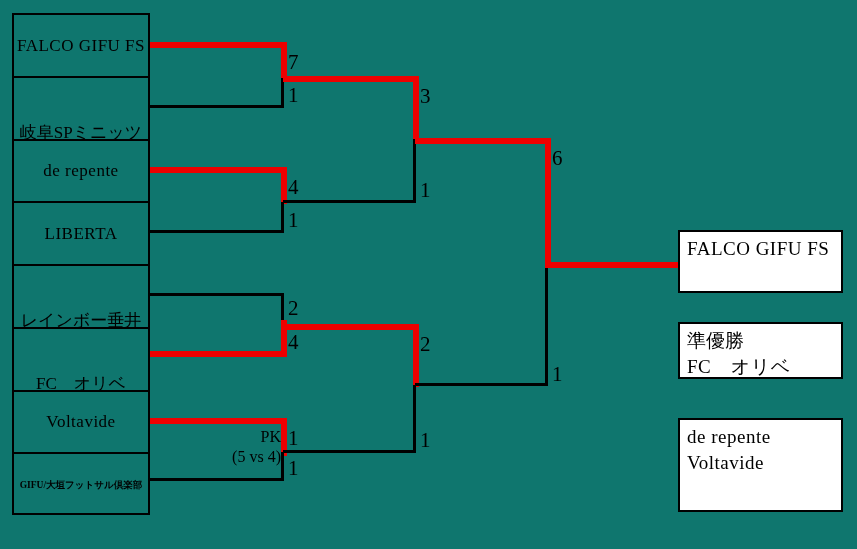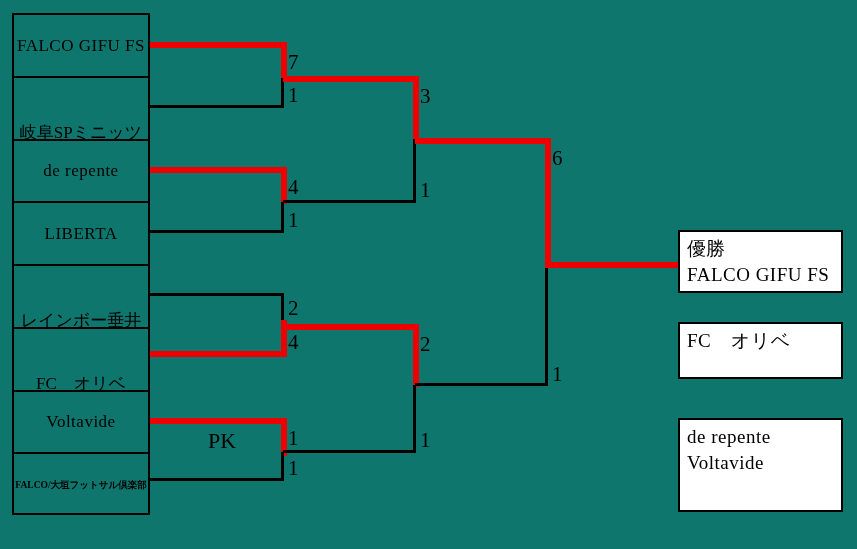--- a/index.html
+++ b/index.html
@@ -74,22 +74,22 @@
     position: absolute;
     font-size: 21px;
     line-height: 1;
     color: #000000;
     font-family: "Liberation Serif", "DejaVu Serif", serif;
   }
 
   
   .pk-note {
     position: absolute;
-    text-align: center;
-    font-size: 22px;
+    text-align: right;
+    font-size: 16px;
     line-height: 1.25;
     white-space: nowrap;
   }
 
   
   .result-box {
     position: absolute;
     left: 678px;
     width: 165px;
     border: 2px solid #000000;
@@ -130,21 +130,21 @@
     <div class="team-row">
       <span class="team-label jp">レインボー垂井</span>
     </div>
     <div class="team-row">
       <span class="team-label jp">FC　オリベ</span>
     </div>
     <div class="team-row">
       <span class="team-label en">Voltavide</span>
     </div>
     <div class="team-row">
-      <span class="team-label tiny">FALCO/大垣フットサル倶楽部</span>
+      <span class="team-label tiny">GIFU/大垣フットサル倶楽部</span>
     </div>
   </div>
 
   <div class="ln red" style="left:150px; top:42px; width:137px; height:6px;"></div>
   <div class="ln" style="left:150px; top:105px; width:133px; height:3px;"></div>
   <div class="ln red" style="left:281px; top:42px; width:6px; height:39px;"></div>
   <div class="ln" style="left:281px; top:78px; width:3px; height:30px;"></div>
 
   <div class="ln red" style="left:150px; top:167px; width:137px; height:6px;"></div>
   <div class="ln" style="left:150px; top:230px; width:133px; height:3px;"></div>
@@ -168,20 +168,21 @@
   <span class="score" style="left:288px; top:210px;">1</span>
 
   <span class="score" style="left:288px; top:298px;">2</span>
   <span class="score" style="left:288px; top:332px;">4</span>
 
   <span class="score" style="left:288px; top:428px;">1</span>
   <span class="score" style="left:288px; top:458px;">1</span>
 
   <div class="pk-note" style="left:163px; top:427px; width:118px;">
     <div>PK</div>
+    <div>(5 vs 4)</div>
   </div>
 
   <div class="ln red" style="left:283px; top:76px; width:136px; height:6px;"></div>
   <div class="ln" style="left:283px; top:200px; width:133px; height:3px;"></div>
   <div class="ln red" style="left:413px; top:76px; width:6px; height:65px;"></div>
   <div class="ln" style="left:413px; top:139px; width:3px; height:64px;"></div>
 
   <div class="ln red" style="left:283px; top:324px; width:136px; height:6px;"></div>
   <div class="ln" style="left:283px; top:450px; width:133px; height:3px;"></div>
   <div class="ln red" style="left:413px; top:324px; width:6px; height:63px;"></div>
@@ -196,25 +197,25 @@
   <div class="ln" style="left:415px; top:383px; width:133px; height:3px;"></div>
   <div class="ln red" style="left:545px; top:138px; width:6px; height:130px;"></div>
   <div class="ln" style="left:545px; top:265px; width:3px; height:121px;"></div>
 
   <span class="score" style="left:552px; top:148px;">6</span>
   <span class="score" style="left:552px; top:364px;">1</span>
 
   <div class="ln red" style="left:545px; top:262px; width:135px; height:6px;"></div>
 
   <div class="result-box" style="top:230px; height:63px;">
-    <div class="result-title">優勝</div>
     <div class="result-name">FALCO GIFU FS</div>
   </div>
 
   <div class="result-box" style="top:322px; height:57px;">
+    <div class="result-title">準優勝</div>
     <div class="result-name">FC　オリベ</div>
   </div>
 
   <div class="result-box" style="top:418px; height:94px;">
     <div class="result-name">de repente</div>
     <div class="result-name">Voltavide</div>
   </div>
 
 </div>
 

